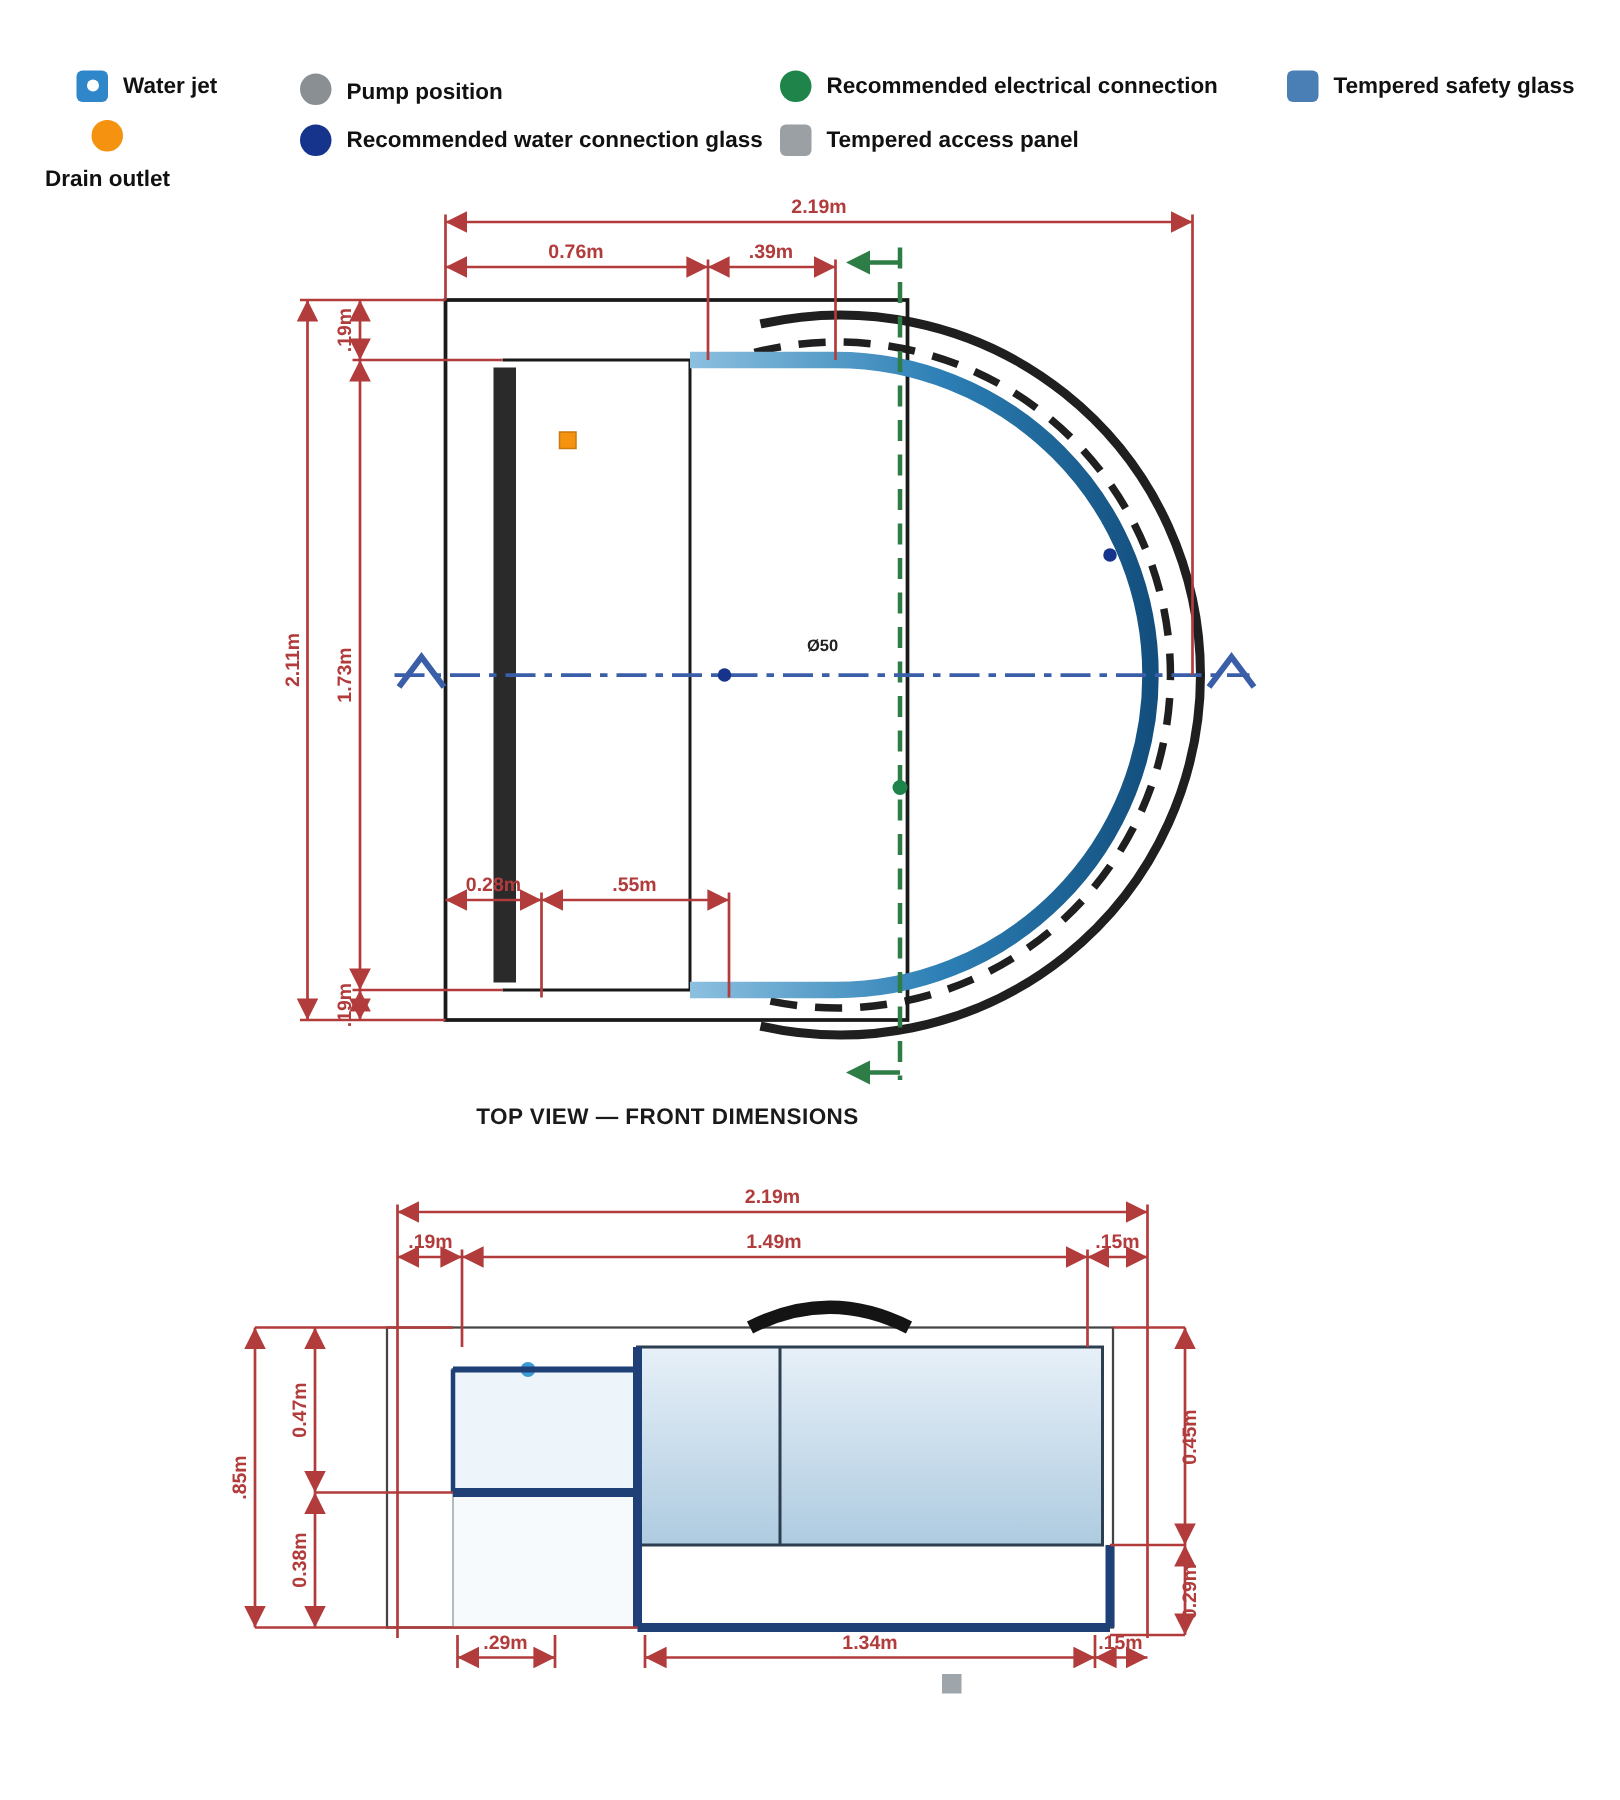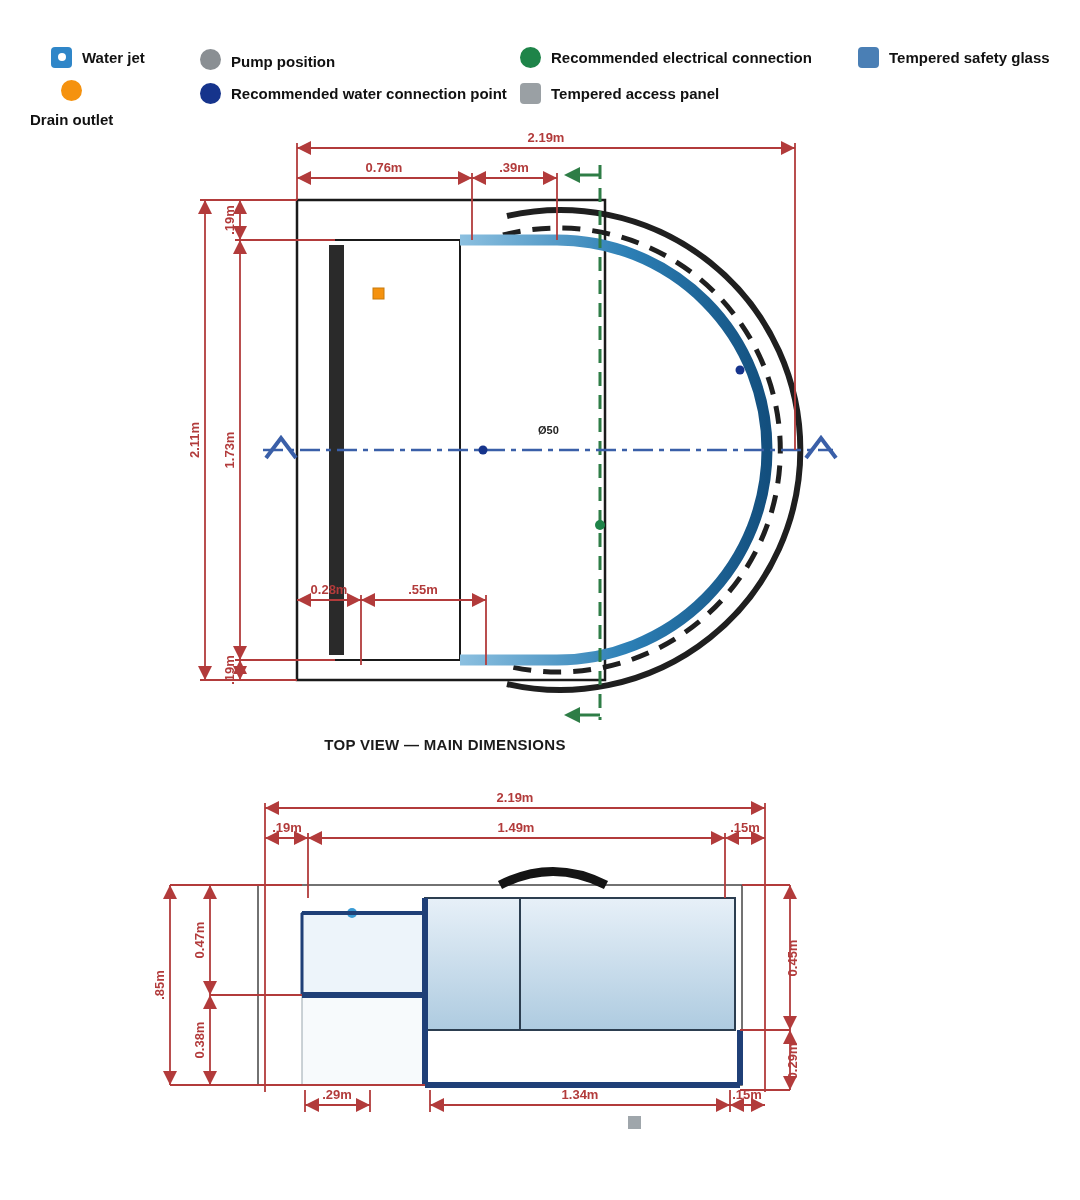--- a/index.html
+++ b/index.html
@@ -46,21 +46,21 @@
     <div class="legend-item" style="left:840px;top:44px;margin-left:18px;">
       <span class="legend-swatch sq sw-steel"></span>
       <span class="legend-label">Tempered safety glass</span>
     </div>
     <div class="legend-item" style="left:30px;top:80px;flex-direction:column;">
       <span class="legend-swatch ci sw-orange"></span>
       <span class="legend-label">Drain outlet</span>
     </div>
     <div class="legend-item" style="left:200px;top:80px;">
       <span class="legend-swatch ci sw-navy"></span>
-      <span class="legend-label">Recommended water connection point</span>
+      <span class="legend-label">Recommended water connection glass</span>
     </div>
     <div class="legend-item" style="left:520px;top:80px;">
       <span class="legend-swatch sq sw-graysq"></span>
       <span class="legend-label">Tempered access panel</span>
     </div>
   </div>
 
   <svg style="top:120px;" width="1080" height="625" viewBox="0 0 1080 625">
     <defs>
       <marker id="ar1" viewBox="0 0 8 8" refX="8" refY="4" markerWidth="8" markerHeight="8" orient="auto-start-reverse">
@@ -140,21 +140,21 @@
       <text x="514" y="52" class="dimtxt">.39m</text>
       <text x="199" y="320" class="dimtxt" transform="rotate(-90 199 320)">2.11m</text>
       <text x="234" y="100" class="dimtxt" transform="rotate(-90 234 100)">.19m</text>
       <text x="234" y="330" class="dimtxt" transform="rotate(-90 234 330)">1.73m</text>
       <text x="234" y="550" class="dimtxt" transform="rotate(-90 234 550)">.19m</text>
       <text x="329" y="474" class="dimtxt">0.28m</text>
       <text x="423" y="474" class="dimtxt">.55m</text>
     </g>
   </svg>
 
-  <div class="caption" style="left:295px;top:736px;width:300px;">TOP VIEW — MAIN DIMENSIONS</div>
+  <div class="caption" style="left:295px;top:736px;width:300px;">TOP VIEW — FRONT DIMENSIONS</div>
 
   <svg style="top:780px;" width="1080" height="400" viewBox="0 0 1080 400">
     <defs>
       <marker id="ar2" viewBox="0 0 8 8" refX="8" refY="4" markerWidth="8" markerHeight="8" orient="auto-start-reverse">
         <path d="M0,0 L8,4 L0,8 z" fill="#b23b3b"></path>
       </marker>
       <linearGradient id="gradCab" x1="0" y1="0" x2="0" y2="1">
         <stop offset="0" stop-color="#e7f0f8"></stop>
         <stop offset="1" stop-color="#aecbe0"></stop>
       </linearGradient>

